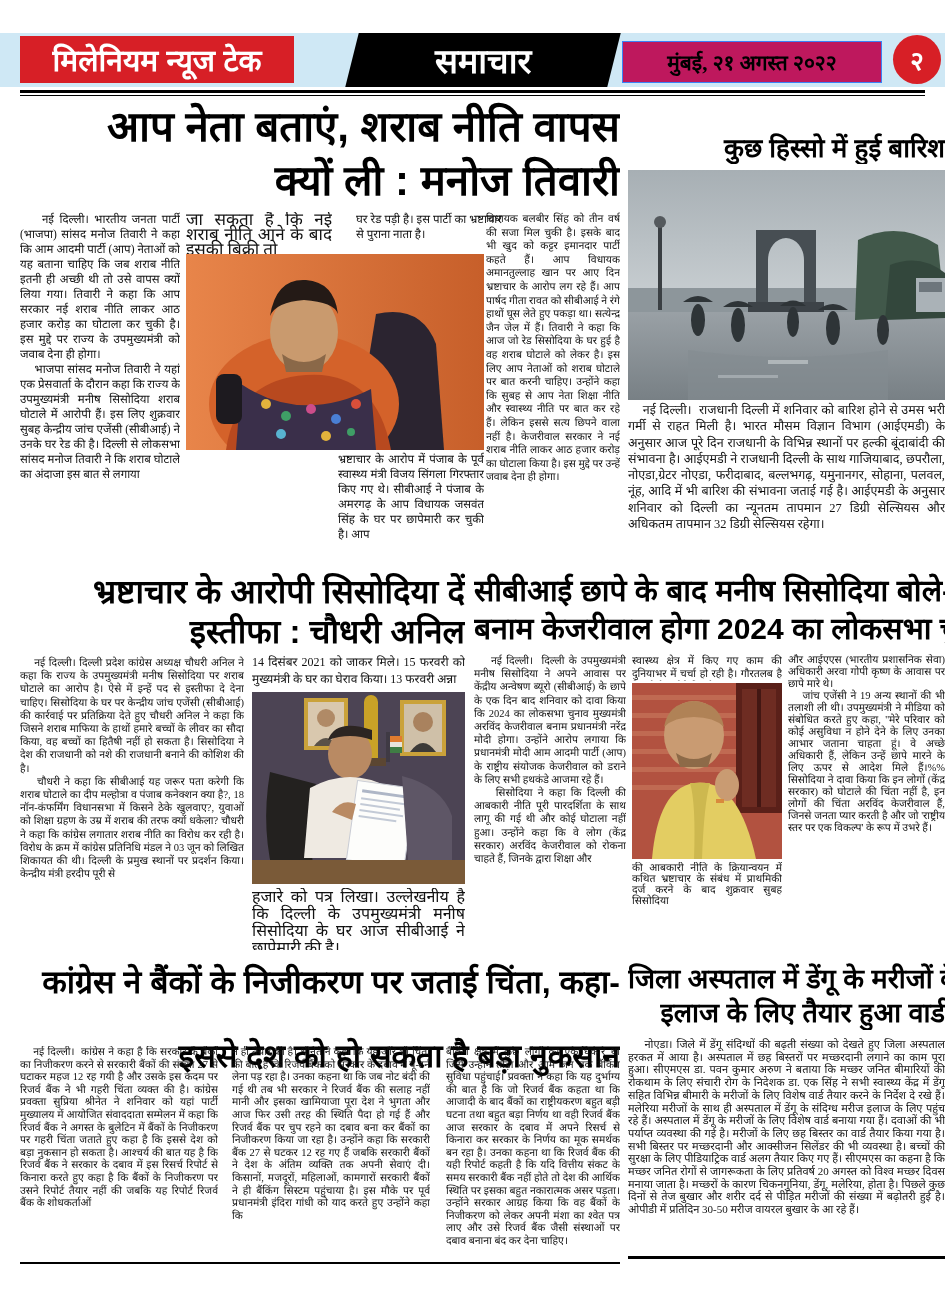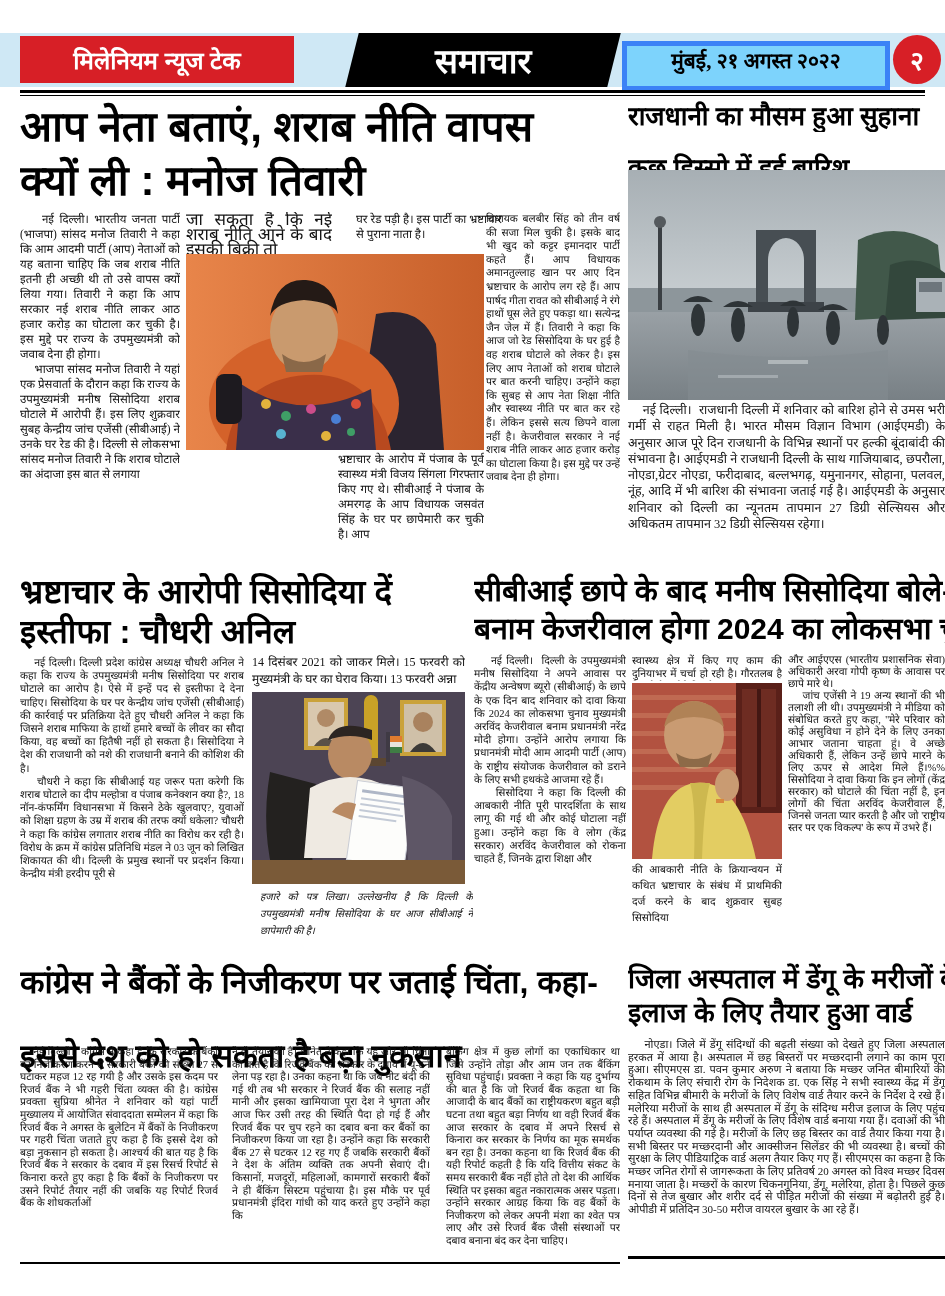--- a/index.html
+++ b/index.html
@@ -1,34 +1,34 @@
 <!DOCTYPE html>
 <html><head>
 <meta charset="utf-8">
 <style>
   html,body{margin:0;padding:0;background:#e8e8e8;}
   #page{position:relative;width:945px;height:1296px;background:#ffffff;overflow:hidden;
         font-family:"Liberation Serif",serif;color:#141414;margin:0 auto;}
   .abs{position:absolute;}
   .hl{font-family:"Liberation Sans",sans-serif;font-weight:bold;color:#000;
-      text-align:left;white-space:nowrap;overflow:hidden;}
+      text-align:right;white-space:nowrap;overflow:hidden;}
   .body{font-family:"Liberation Serif",serif;text-align:justify;white-space:pre-wrap;
         overflow:hidden;color:#121212;}
   .rule{background:#000;}
   
   #band{left:0;top:33px;width:945px;height:54px;background:#cfe8f5;}
   #masthead{left:20px;top:36px;width:274px;height:47px;background:#d71f26;
       display:flex;align-items:center;justify-content:center;}
-  #masthead span{color:#fff;font-family:"Liberation Sans",sans-serif;font-weight:bold;font-size:24px;}
+  #masthead span{color:#fff;font-family:"Liberation Sans",sans-serif;font-weight:bold;font-size:30px;}
   #samachar{left:352px;top:33px;width:262px;height:54px;background:#000;transform:skewX(-14deg);
       display:flex;align-items:center;justify-content:center;}
   #samachar span{color:#fff;font-family:"Liberation Sans",sans-serif;font-weight:bold;font-size:34px;
       transform:skewX(14deg);display:inline-block;}
-  #datebox{left:622px;top:41px;width:258px;height:40px;background:#7dd3fc;border:5px solid #3b82f6;
-      display:flex;align-items:flex-start;justify-content:center;}
+  #datebox{left:622px;top:41px;width:258px;height:40px;background:#be185d;border:1px solid #3b82f6;
+      display:flex;align-items:center;justify-content:center;}
   #datebox span{color:#000;font-weight:bold;font-size:21px;font-family:"Liberation Serif",serif;}
   #pagecircle{left:893px;top:35px;width:48px;height:49px;background:#d71f26;border-radius:50%;
       display:flex;align-items:center;justify-content:center;}
   #pagecircle span{color:#fff;font-size:26px;font-weight:bold;}
   #hdr-rule-a{left:20px;top:90px;width:905px;height:3px;}
   #hdr-rule-b{left:20px;top:95px;width:905px;height:1px;}
   .photo{overflow:hidden;}
 </style>
 </head>
 <body>
@@ -84,22 +84,21 @@
       <ellipse cx="118" cy="78" rx="34" ry="40" fill="#c99a6e"></ellipse>
       <path d="M84 62 q6 -38 36 -36 q28 2 32 34 q-4 -12 -34 -14 q-28 2 -34 16z" fill="#241a16"></path>
       <path d="M96 100 q22 16 44 0 l-4 18 -36 0 z" fill="#8a6848"></path>
       <rect x="30" y="120" width="26" height="50" rx="8" fill="#1d1a1f"></rect>
     </svg>
   </div>
 
   <div class="abs body" style="left:338px;top:452px;width:146px;height:112px;font-size:11.5px;line-height:15px;">भ्रष्टाचार के आरोप में पंजाब के पूर्व स्वास्थ्य मंत्री विजय सिंगला गिरफ्तार किए गए थे। सीबीआई ने पंजाब के अमरगढ़ के आप विधायक जसवंत सिंह के घर पर छापेमारी कर चुकी है। आप</div>
   <div class="abs body" style="left:486px;top:212px;width:134px;height:352px;font-size:10.5px;line-height:13.6px;">विधायक बलबीर सिंह को तीन वर्ष की सजा मिल चुकी है। इसके बाद भी खुद को कट्टर इमानदार पार्टी कहते हैं। आप विधायक अमानतुल्लाह खान पर आए दिन भ्रष्टाचार के आरोप लग रहे हैं। आप पार्षद गीता रावत को सीबीआई ने रंगे हाथों घूस लेते हुए पकड़ा था। सत्येन्द्र जैन जेल में हैं। तिवारी ने कहा कि आज जो रेड सिसोदिया के घर हुई है वह शराब घोटाले को लेकर है। इस लिए आप नेताओं को शराब घोटाले पर बात करनी चाहिए। उन्होंने कहा कि सुबह से आप नेता शिक्षा नीति और स्वास्थ्य नीति पर बात कर रहे हैं। लेकिन इससे सत्य छिपने वाला नहीं है। केजरीवाल सरकार ने नई शराब नीति लाकर आठ हजार करोड़ का घोटाला किया है। इस मुद्दे पर उन्हें जवाब देना ही होगा।</div>
 
-  <div class="abs hl" style="left:628px;top:100px;width:317px;height:32px;font-size:26px;line-height:32px;">राजधानी का मौसम हुआ सुहाना</div>
-  <div class="abs hl" style="left:628px;top:132px;width:317px;height:32px;font-size:26px;line-height:32px;margin-top:20px;">कुछ हिस्सो में हुई बारिश</div>
+  <div class="abs hl" style="left:628px;top:132px;width:317px;height:32px;font-size:26px;line-height:32px;">कुछ हिस्सो में हुई बारिश</div>
 
   <div class="abs photo" style="left:628px;top:170px;width:317px;height:230px;">
     <svg width="317" height="230" viewBox="0 0 317 230">
       <defs>
         <linearGradient id="sky" x1="0" y1="0" x2="0" y2="1">
           <stop offset="0" stop-color="#a7afb4"></stop>
             <stop offset="1" stop-color="#cdd3d6"></stop>
         </linearGradient>
         <linearGradient id="road" x1="0" y1="0" x2="0" y2="1">
           <stop offset="0" stop-color="#9aa1a6"></stop>
@@ -172,21 +171,21 @@
         <rect x="106" y="114" width="40" height="2" fill="#c3cad6"></rect>
         <rect x="106" y="120" width="44" height="2" fill="#c3cad6"></rect>
         <rect x="106" y="126" width="38" height="2" fill="#c3cad6"></rect>
       </g>
       <path d="M80 120 q10 -14 24 -8 l-4 16 z" fill="#b98a63"></path>
       <path d="M0 168 h213 v24 h-213 z" fill="#7a5a38"></path>
       <path d="M150 84 q40 10 50 40 l0 44 -44 0 z" fill="#5e5666"></path>
     </svg>
   </div>
 
-  <div class="abs body" style="left:260px;top:888px;width:213px;height:62px;font-size:10px;line-height:17px;font-style:italic;">हजारे को पत्र लिखा। उल्लेखनीय है कि दिल्ली के उपमुख्यमंत्री मनीष सिसोदिया के घर आज सीबीआई ने छापेमारी की है।</div>
+  <div class="abs body" style="left:252px;top:888px;width:213px;height:62px;font-size:16px;line-height:17px;">हजारे को पत्र लिखा। उल्लेखनीय है कि दिल्ली के उपमुख्यमंत्री मनीष सिसोदिया के घर आज सीबीआई ने छापेमारी की है।</div>
 
   <div class="abs hl" style="left:474px;top:572px;width:471px;height:38px;font-size:30px;line-height:38px;">सीबीआई छापे के बाद मनीष सिसोदिया बोले- मोदी</div>
   <div class="abs hl" style="left:474px;top:610px;width:471px;height:38px;font-size:30px;line-height:38px;">बनाम केजरीवाल होगा 2024 का लोकसभा चुनाव</div>
 
   <div class="abs body" style="left:474px;top:654px;width:152px;height:298px;font-size:10.5px;line-height:13.2px;">    नई दिल्ली।  दिल्ली के उपमुख्यमंत्री मनीष सिसोदिया ने अपने आवास पर केंद्रीय अन्वेषण ब्यूरो (सीबीआई) के छापे के एक दिन बाद शनिवार को दावा किया कि 2024 का लोकसभा चुनाव मुख्यमंत्री अरविंद केजरीवाल बनाम प्रधानमंत्री नरेंद्र मोदी होगा। उन्होंने आरोप लगाया कि प्रधानमंत्री मोदी आम आदमी पार्टी (आप) के राष्ट्रीय संयोजक केजरीवाल को डराने के लिए सभी हथकंडे आजमा रहे हैं।
     सिसोदिया ने कहा कि दिल्ली की आबकारी नीति पूरी पारदर्शिता के साथ लागू की गई थी और कोई घोटाला नहीं हुआ। उन्होंने कहा कि वे लोग (केंद्र सरकार) अरविंद केजरीवाल को रोकना चाहते हैं, जिनके द्वारा शिक्षा और</div>
   <div class="abs body" style="left:632px;top:654px;width:150px;height:27px;font-size:10.5px;line-height:13.2px;">स्वास्थ्य क्षेत्र में किए गए काम की दुनियाभर में चर्चा हो रही है। गौरतलब है कि सीबीआई ने दिल्ली</div>
 
   <div class="abs photo" style="left:632px;top:683px;width:150px;height:176px;">
     <svg width="150" height="176" viewBox="0 0 150 176">
@@ -205,21 +204,21 @@
       <ellipse cx="62" cy="52" rx="30" ry="34" fill="#c99b72"></ellipse>
       <path d="M32 44 q4 -24 30 -26 q26 2 30 26 q-10 -10 -30 -10 q-20 0 -30 10z" fill="#b08256"></path>
       <path d="M44 70 q18 12 36 0 l-4 14 -28 0 z" fill="#8d6a48"></path>
       <path d="M20 176 q6 -70 42 -76 q44 -6 62 76 z" fill="#e3cd62"></path>
       <path d="M58 100 q6 20 4 76 l8 0 q2 -56 8 -76 z" fill="#cdb84f"></path>
       <ellipse cx="95" cy="102" rx="12" ry="16" fill="#c99b72"></ellipse>
       <rect x="84" y="116" width="8" height="4" fill="#d98a3c"></rect>
     </svg>
   </div>
 
-  <div class="abs body" style="left:632px;top:862px;width:150px;height:88px;font-size:10.5px;line-height:16px;">की आबकारी नीति के क्रियान्वयन में कथित भ्रष्टाचार के संबंध में प्राथमिकी दर्ज करने के बाद शुक्रवार सुबह सिसोदिया</div>
+  <div class="abs body" style="left:632px;top:862px;width:150px;height:88px;font-size:10.5px;line-height:11px;">की आबकारी नीति के क्रियान्वयन में कथित भ्रष्टाचार के संबंध में प्राथमिकी दर्ज करने के बाद शुक्रवार सुबह सिसोदिया</div>
   <div class="abs body" style="left:788px;top:654px;width:157px;height:298px;font-size:10.5px;line-height:12px;">और आईएएस (भारतीय प्रशासनिक सेवा) अधिकारी अरवा गोपी कृष्ण के आवास पर छापे मारे थे।
     जांच एजेंसी ने 19 अन्य स्थानों की भी तलाशी ली थी। उपमुख्यमंत्री ने मीडिया को संबोधित करते हुए कहा, ''मेरे परिवार को कोई असुविधा न होने देने के लिए उनका आभार जताना चाहता हूं। वे अच्छे अधिकारी हैं, लेकिन उन्हें छापे मारने के लिए ऊपर से आदेश मिले हैं।%% सिसोदिया ने दावा किया कि इन लोगों (केंद्र सरकार) को घोटाले की चिंता नहीं है, इन लोगों की चिंता अरविंद केजरीवाल हैं, जिनसे जनता प्यार करती है और जो 'राष्ट्रीय स्तर पर एक विकल्प' के रूप में उभरे हैं।</div>
 
   <div class="abs hl" style="left:20px;top:962px;width:600px;height:40px;font-size:32px;line-height:40px;">कांग्रेस ने बैंकों के निजीकरण पर जताई चिंता, कहा-</div>
   <div class="abs hl" style="left:20px;top:1002px;width:600px;height:40px;font-size:32px;line-height:40px;margin-top:34px;">इससे देश को हो सकता है बड़ा नुकसान</div>
 
   <div class="abs body" style="left:20px;top:1046px;width:198px;height:212px;font-size:10.5px;line-height:12.6px;">    नई दिल्ली।  कांग्रेस ने कहा है कि सरकार के बैंकों का निजीकरण करने से सरकारी बैंकों की संख्या 27 से घटाकर महज 12 रह गयी है और उसके इस कदम पर रिजर्व बैंक ने भी गहरी चिंता व्यक्त की है। कांग्रेस प्रवक्ता सुप्रिया श्रीनेत ने शनिवार को यहां पार्टी मुख्यालय में आयोजित संवाददाता सम्मेलन में कहा कि रिजर्व बैंक ने अगस्त के बुलेटिन में बैंकों के निजीकरण पर गहरी चिंता जताते हुए कहा है कि इससे देश को बड़ा नुकसान हो सकता है। आश्चर्य की बात यह है कि रिजर्व बैंक ने सरकार के दबाव में इस रिसर्च रिपोर्ट से किनारा करते हुए कहा है कि बैंकों के निजीकरण पर उसने रिपोर्ट तैयार नहीं की जबकि यह रिपोर्ट रिजर्व बैंक के शोधकर्ताओं</div>
   <div class="abs body" style="left:232px;top:1046px;width:198px;height:212px;font-size:10.5px;line-height:12.6px;">ने ही तैयार की है। श्रीनेत ने कहा कि यह और भी चिंता की बात है कि रिजर्व बैंक को सरकार के दबाव में यू-टर्न लेना पड़ रहा है। उनका कहना था कि जब नोट बंदी की गई थी तब भी सरकार ने रिजर्व बैंक की सलाह नहीं मानी और इसका खामियाजा पूरा देश ने भुगता और आज फिर उसी तरह की स्थिति पैदा हो गई हैं और रिजर्व बैंक पर चुप रहने का दबाव बना कर बैंकों का निजीकरण किया जा रहा है। उन्होंने कहा कि सरकारी बैंक 27 से घटकर 12 रह गए हैं जबकि सरकारी बैंकों ने देश के अंतिम व्यक्ति तक अपनी सेवाएं दी। किसानों, मजदूरों, महिलाओं, कामगारों सरकारी बैंकों ने ही बैंकिंग सिस्टम पहुंचाया है। इस मौके पर पूर्व प्रधानमंत्री इंदिरा गांधी को याद करते हुए उन्होंने कहा कि</div>
   <div class="abs body" style="left:446px;top:1046px;width:174px;height:212px;font-size:10.5px;line-height:12.6px;">बैंकिंग क्षेत्र में कुछ लोगों का एकाधिकार था जिसे उन्होंने तोड़ा और आम जन तक बैंकिंग सुविधा पहुंचाई। प्रवक्ता ने कहा कि यह दुर्भाग्य की बात है कि जो रिजर्व बैंक कहता था कि आजादी के बाद बैंकों का राष्ट्रीयकरण बहुत बड़ी घटना तथा बहुत बड़ा निर्णय था वही रिजर्व बैंक आज सरकार के दबाव में अपने रिसर्च से किनारा कर सरकार के निर्णय का मूक समर्थक बन रहा है। उनका कहना था कि रिजर्व बैंक की यही रिपोर्ट कहती है कि यदि वित्तीय संकट के समय सरकारी बैंक नहीं होते तो देश की आर्थिक स्थिति पर इसका बहुत नकारात्मक असर पड़ता। उन्होंने सरकार आग्रह किया कि वह बैंकों के निजीकरण को लेकर अपनी मंशा का श्वेत पत्र लाए और उसे रिजर्व बैंक जैसी संस्थाओं पर दबाव बनाना बंद कर देना चाहिए।</div>
   <div class="abs rule" style="left:20px;top:1262px;width:600px;height:2px;"></div>

